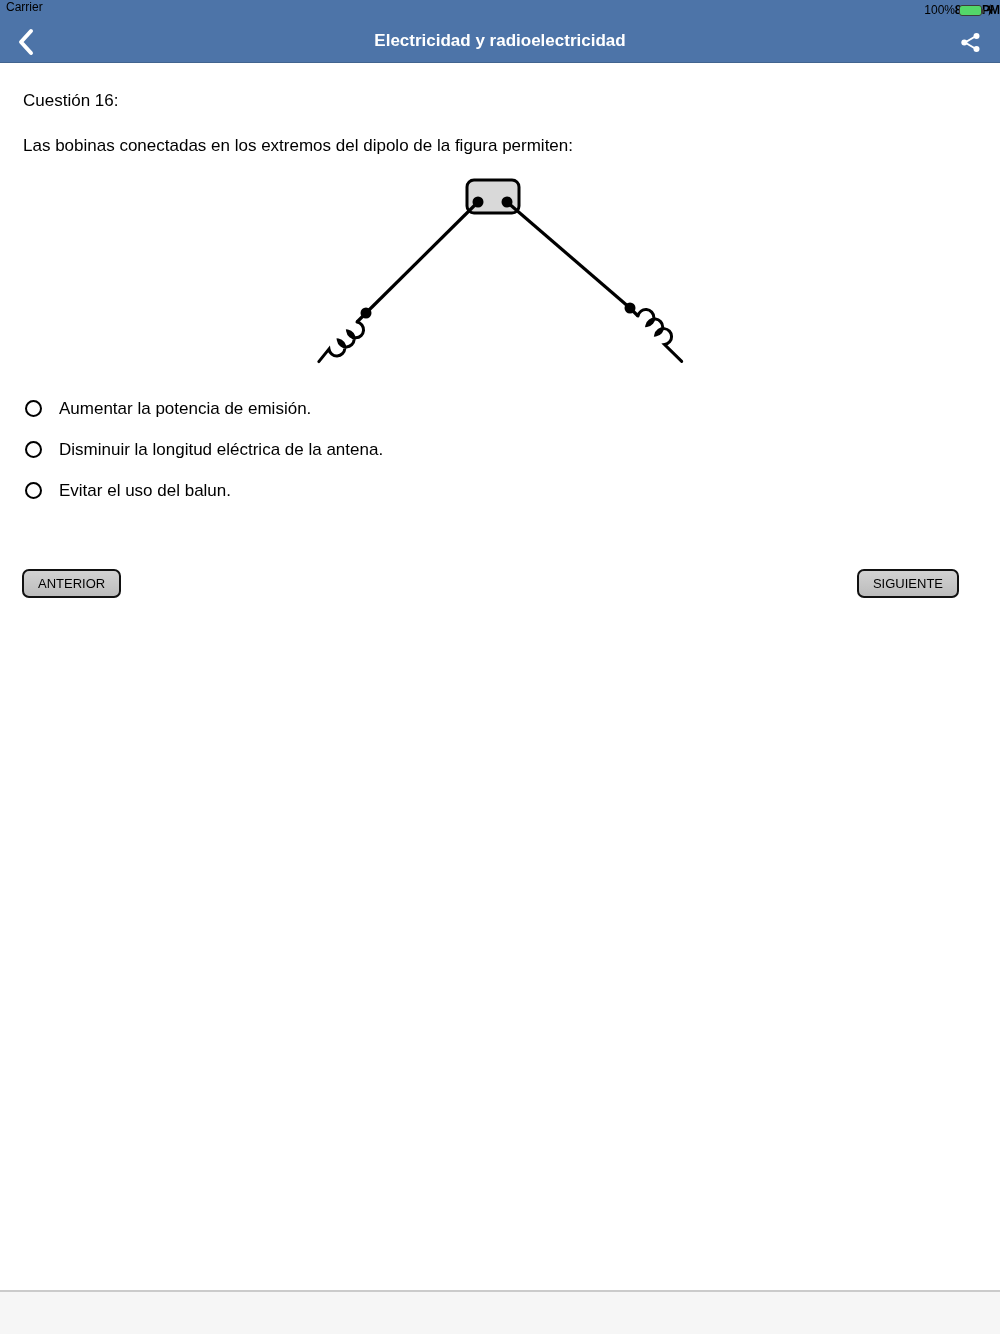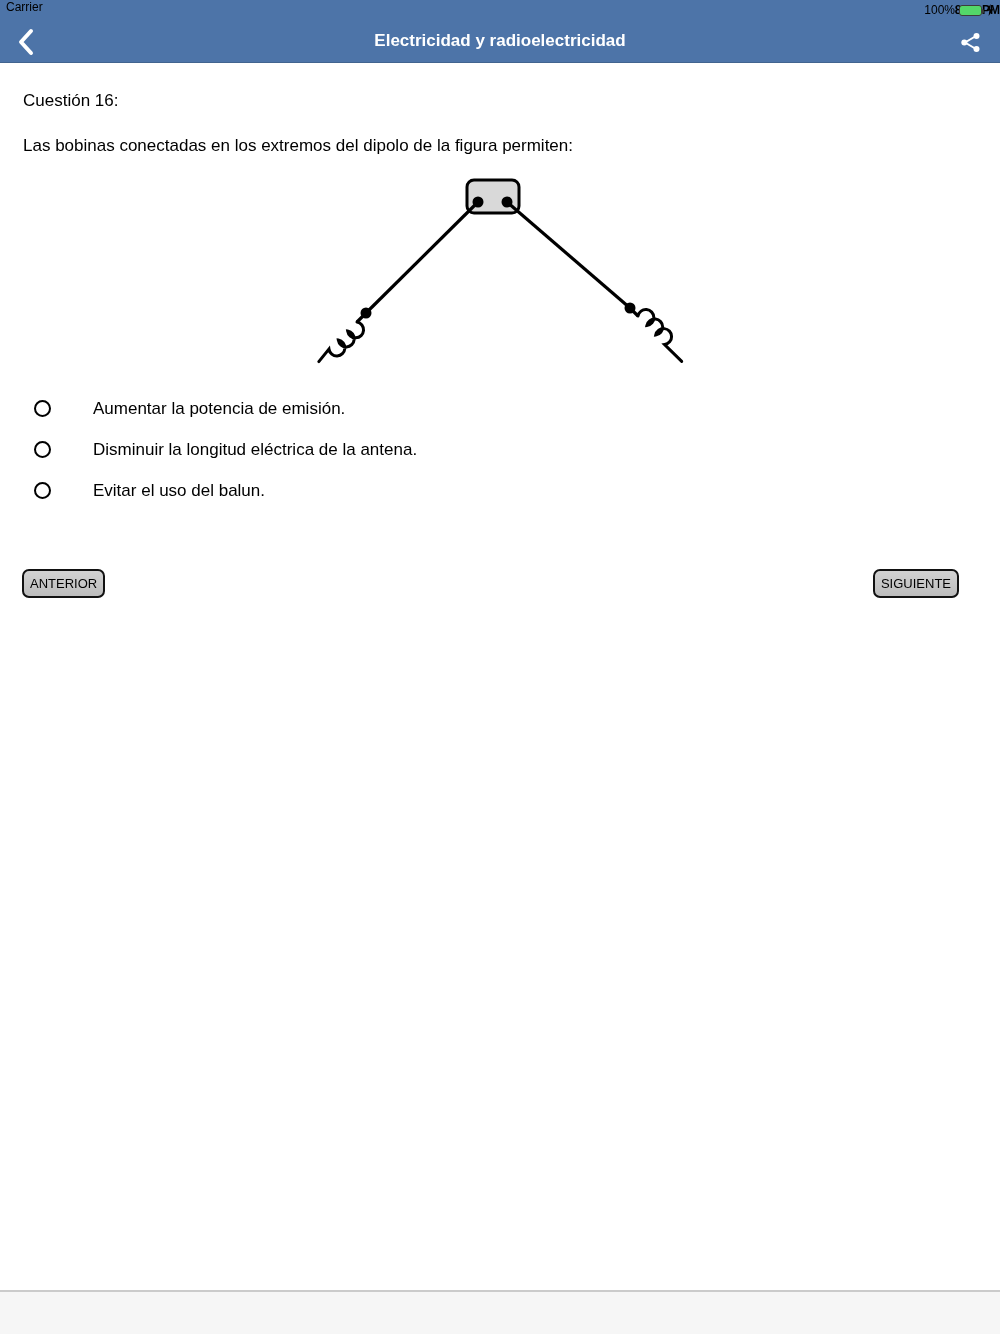--- a/index.html
+++ b/index.html
@@ -38,34 +38,34 @@
   .nav-title { color: #ffffff; font-size: 17px; font-weight: bold; }
   .back-button { position: absolute; left: 8px; top: 4px; width: 36px; height: 36px;
     display: flex; align-items: center; justify-content: center; cursor: pointer; }
   .share-button { position: absolute; right: 14px; top: 6px; width: 32px; height: 32px;
     display: flex; align-items: center; justify-content: center; cursor: pointer; }
   
   .question-number { position: absolute; left: 23px; top: 91px; font-size: 17px; }
   .question-prompt { position: absolute; left: 23px; top: 136px; font-size: 17px; }
   .figure-wrap { position: absolute; left: 300px; top: 172px; width: 400px; height: 205px; }
   .options-list { position: absolute; left: 0; top: 388px; width: 1000px; }
-  .option-row { height: 41px; display: flex; align-items: center; padding-left: 34px; cursor: pointer; gap: 25px; }
+  .option-row { height: 41px; display: flex; align-items: center; padding-left: 25px; cursor: pointer; }
   .radio-circle {
     width: 17px; height: 17px; border: 2.5px solid #000; border-radius: 50%;
     background: #fff; flex: 0 0 auto;
   }
   .option-label { margin-left: 17px; font-size: 17px; }
   
   .pager-button {
     position: absolute; top: 569px;
     font-family: "Liberation Sans", sans-serif;
     font-size: 13px; color: #000;
     background: linear-gradient(#d2d2d2, #bcbcbc);
     border: 2px solid #111; border-radius: 7px;
-    padding: 5px 6px; cursor: pointer;
+    padding: 5px 14px; cursor: pointer;
   }
   .prev-button { left: 22px; }
   .next-button { right: 41px; }
   
   .ad-banner {
     position: absolute; left: 0; bottom: 0; width: 1000px; height: 44px;
     background: #f6f6f6; border-top: 2px solid #cbcbcb;
   }
   svg { display: block; }
 </style>

